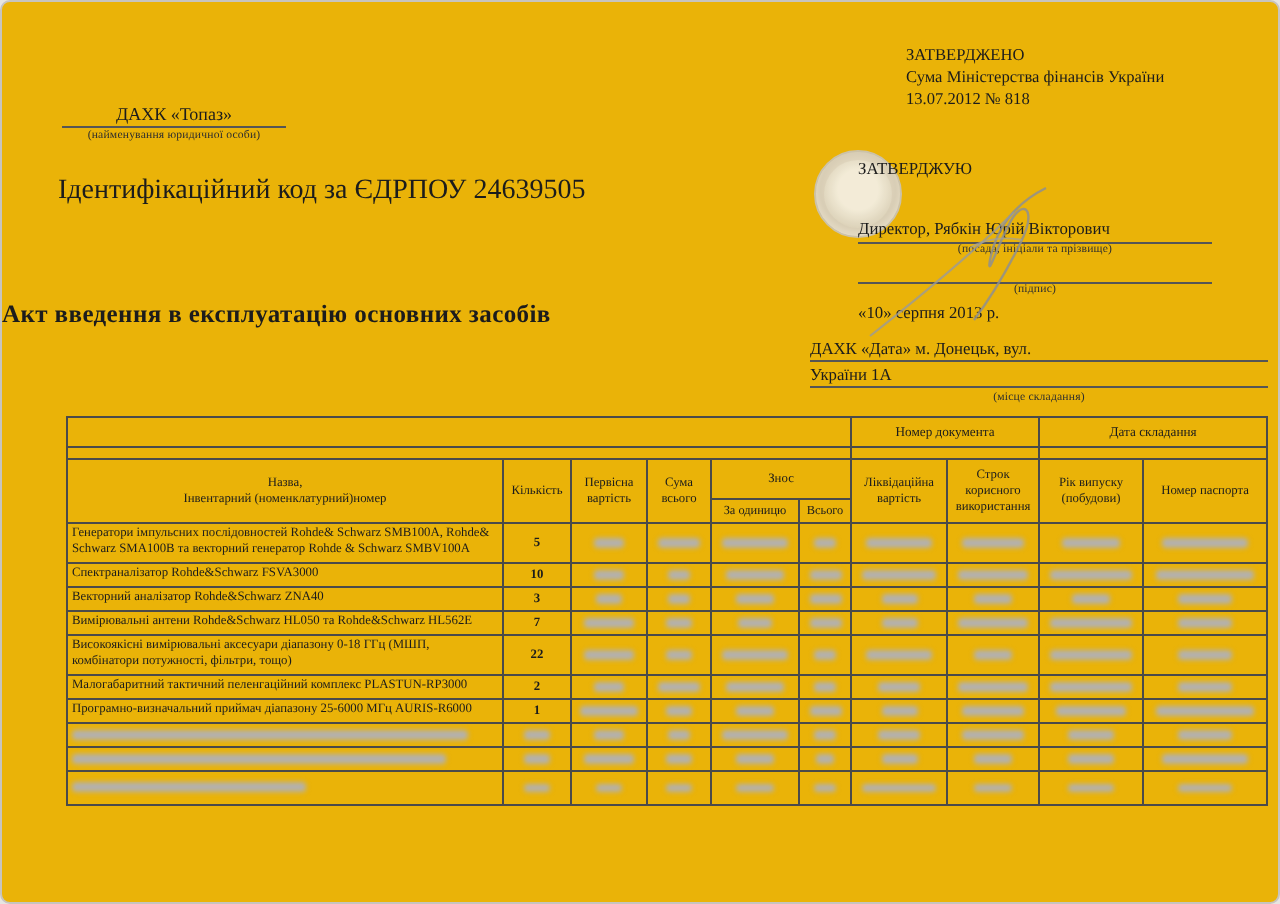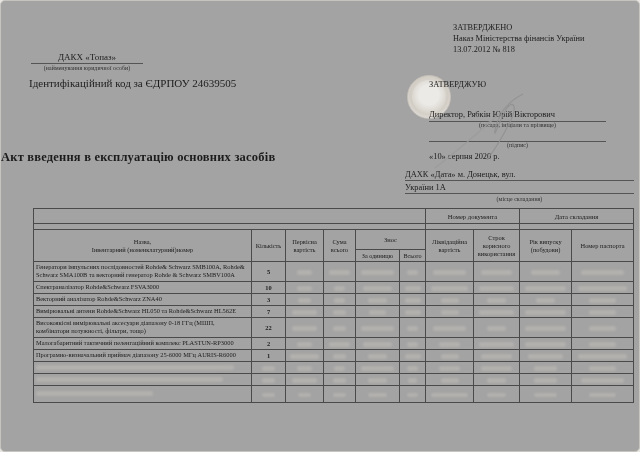--- a/index.html
+++ b/index.html
@@ -1,27 +1,27 @@
 <!DOCTYPE html>
 <html><head>
 <meta charset="utf-8">
 <style>
   * { margin:0; padding:0; box-sizing:border-box; }
   html,body { width:640px; height:452px; }
   body { background:#e7e5e1; font-family:"Liberation Serif","DejaVu Serif",serif; color:#1c1c1c; position:relative; }
-  .page { position:absolute; inset:0; background:#a3a3a3; border:1px solid #c7c4bf; border-radius:5px; overflow:hidden; }
+  .page { position:absolute; inset:0; background:#eab308; border:1px solid #c7c4bf; border-radius:5px; overflow:hidden; }
 
   .abs { position:absolute; }
   .cap { font-size:5.8px; color:#2e2e2e; text-align:center; letter-spacing:.1px; }
 
   .approved-top { left:452px; top:22px; font-size:8.3px; line-height:1.3; }
   .org { left:30px; top:51px; width:112px; text-align:center; }
   .org-name { font-size:9px; padding-bottom:1px; border-bottom:1px solid #555; }
   .org .cap { margin-top:1px; }
-  .idcode { left:28px; top:76px; font-size:11px;text-align:right; }
+  .idcode { left:28px; top:87px; font-size:14px;text-align:right; }
 
   .stamp { left:406px; top:74px; width:44px; height:44px; border-radius:50%;
            border:1.5px solid #c9c4bb;
            background:radial-gradient(circle at 50% 45%, #f4f2ee 32%, #dcd7ce 60%, #efede9 74%);
            box-shadow: inset 0 0 0 4px rgba(205,199,189,.35); opacity:.9; }
 
   .approve { left:428px; top:79px; width:177px; font-size:8.4px; line-height:1.25; }
   .approve .l2 { border-bottom:1px solid #555; padding-bottom:1px; margin-top:19px; white-space:nowrap; }
   .approve .sigline { border-bottom:1px solid #555; height:13px; }
   .approve .date { margin-top:3px; }
@@ -54,39 +54,39 @@
   .bar2 { width:88%; } .bar3 { width:55%; }
   .qs { width:42%; }
 </style>
 </head>
 <body>
 
 <div class="page">
 
   <div class="abs approved-top">
     <div>ЗАТВЕРДЖЕНО</div>
-    <div>Наказ Міністерства фінансів України</div>
+    <div>Сума Міністерства фінансів України</div>
     <div>13.07.2012 № 818</div>
   </div>
 
   <div class="abs org">
-    <div class="org-name">ДАКХ «Топаз»</div>
+    <div class="org-name">ДАХК «Топаз»</div>
     <div class="cap">(найменування юридичної особи)</div>
   </div>
   <div class="abs idcode">Ідентифікаційний код за ЄДРПОУ 24639505</div>
 
   <div class="abs stamp"></div>
 
   <div class="abs approve">
     <div>ЗАТВЕРДЖУЮ</div>
     <div class="l2">Директор, Рябкін Юрій Вікторович</div>
     <div class="cap">(посада, ініціали та прізвище)</div>
     <div class="sigline"></div>
     <div class="cap">(підпис)</div>
-    <div class="date">«10» серпня 2020 р.</div>
+    <div class="date">«10» серпня 2013 р.</div>
   </div>
 
   <svg class="abs sig-svg" viewBox="0 0 114 82" fill="none">
     <path d="M96,4 C76,14 70,30 68,40 C66,52 74,26 80,18 C86,10 91,16 83,32 C75,48 66,62 60,70" stroke="#8f8f8f" stroke-width="1.2" fill="none" opacity="0.85"></path>
     <path d="M80,16 C62,34 36,56 8,78" stroke="#9a9a9a" stroke-width="1.1" fill="none" opacity="0.8"></path>
     <path d="M58,34 C64,30 74,28 84,30" stroke="#a0a0a0" stroke-width="0.9" fill="none" opacity="0.7"></path>
   </svg>
 
   <div class="abs doc-title">Акт введення в експлуатацію основних засобів</div>
 

